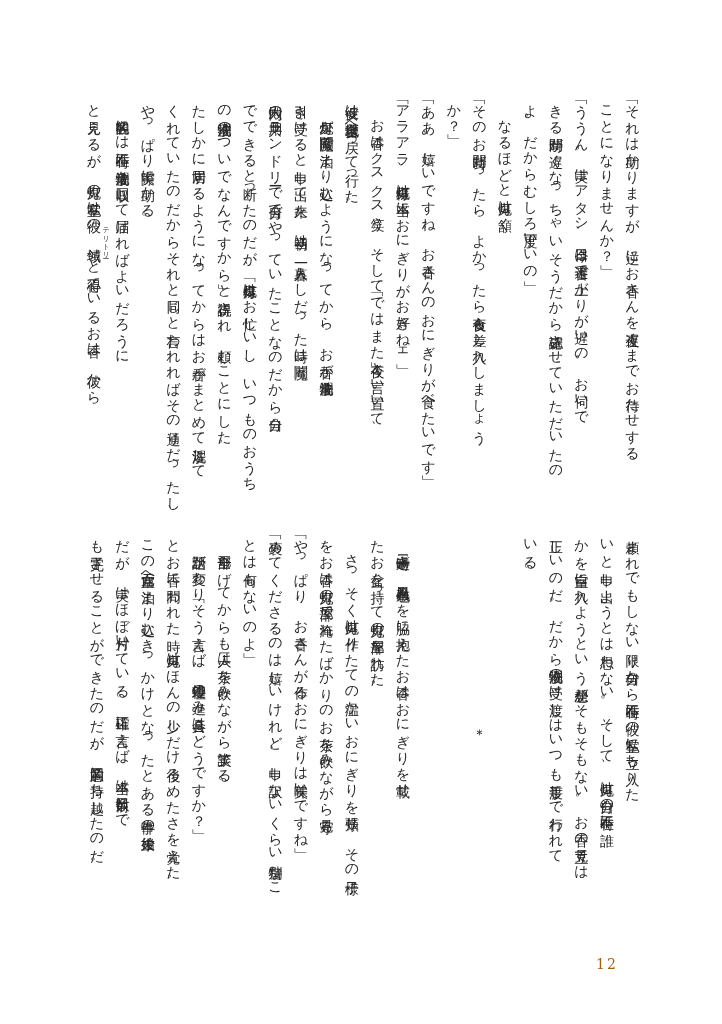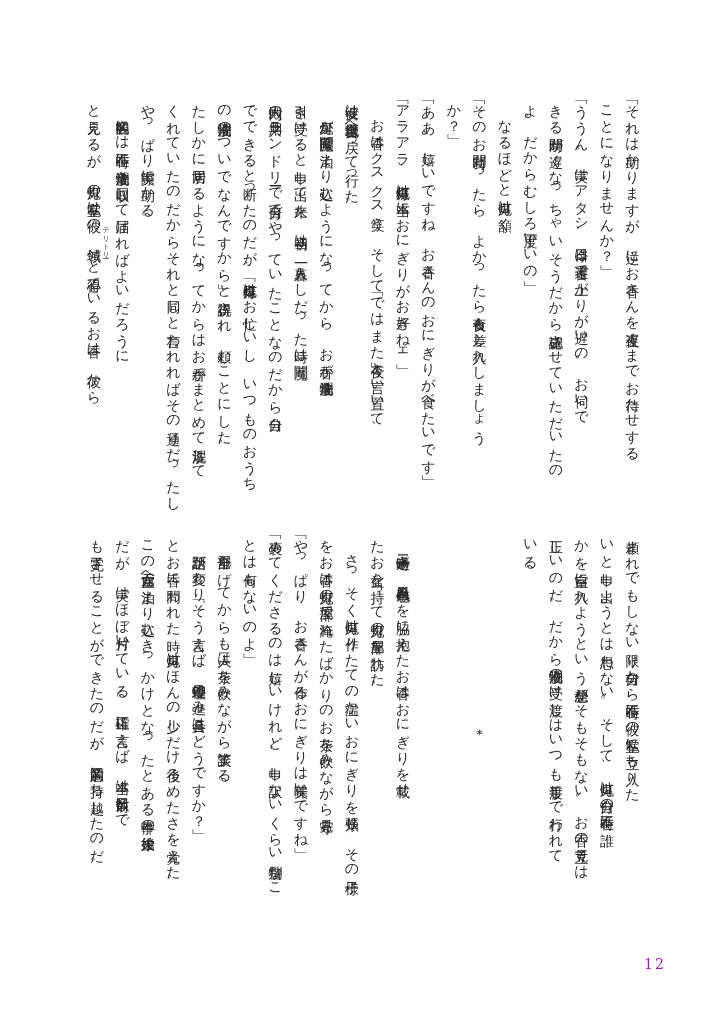--- a/index.html
+++ b/index.html
@@ -39,24 +39,24 @@
     text-align: center;
   }
   ruby { ruby-align: center; }
   rt {
     font-size: 7px;
     letter-spacing: 0;
     color: #3a3a3a;
   }
   .page-number {
     position: absolute;
-    left: 644px; top: 956px;
+    left: 596px; top: 956px;
     font-size: 14px;
     letter-spacing: 2px;
-    color: #a21caf;
+    color: #a16207;
   }
 </style>
 </head>
 <body style="background: rgb(255, 255, 255);">
 
 <main class="page" style="color: rgb(38, 38, 38);">
   <section class="band top" id="top-band">
       <div class="vline">「それは助かりますが、逆にお香さんを夜遅くまでお待たせする</div>
       <div class="vline">ことになりませんか？」</div>
       <div class="vline">「ううん。実はアタシ、今日は遅番で上がりが遅いの。お伺いで</div>

